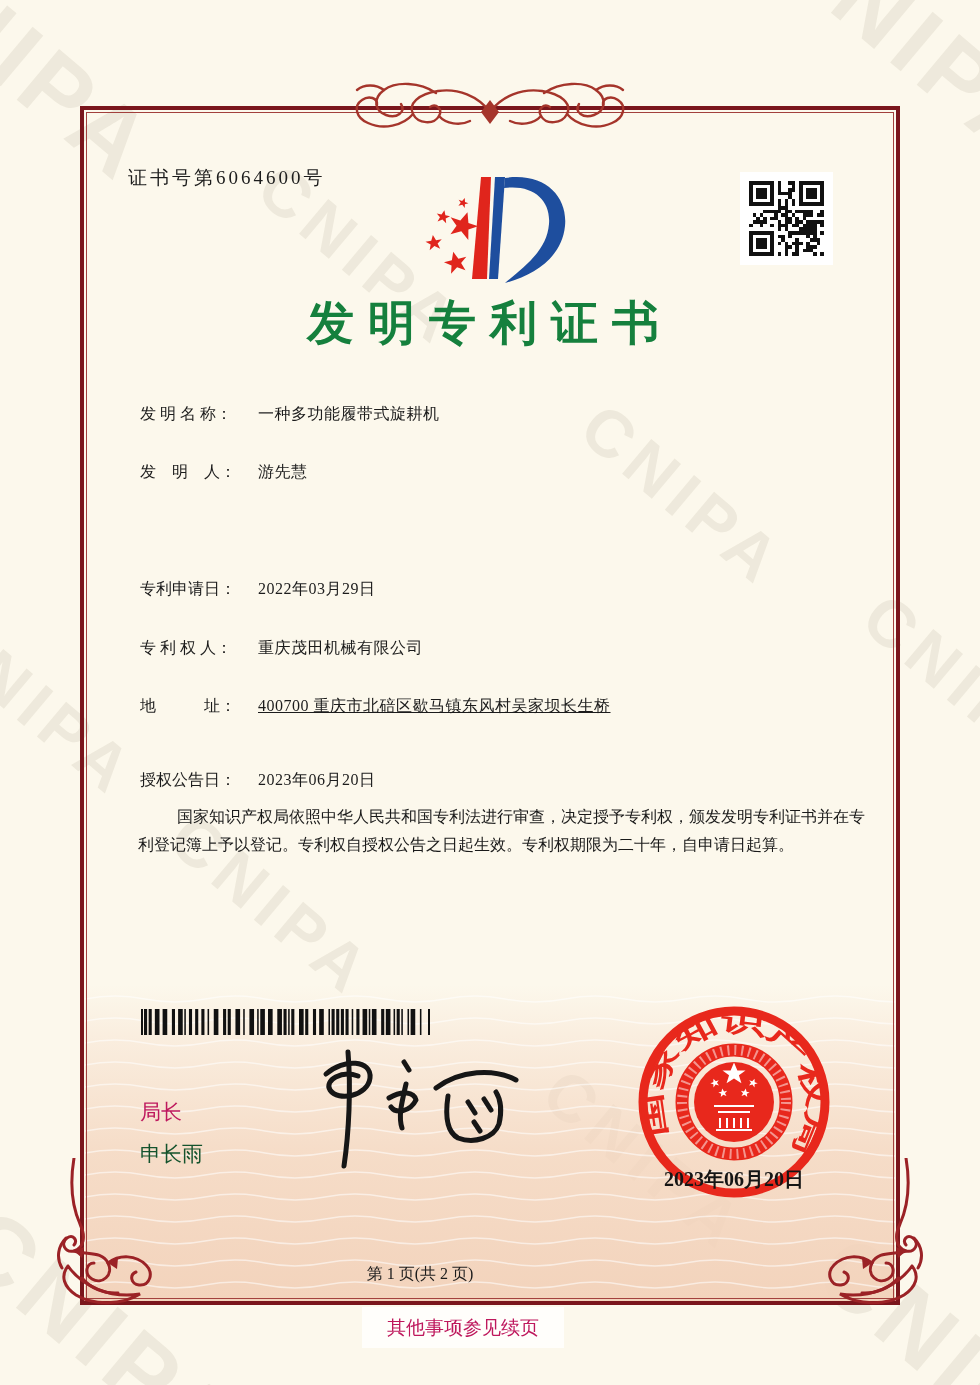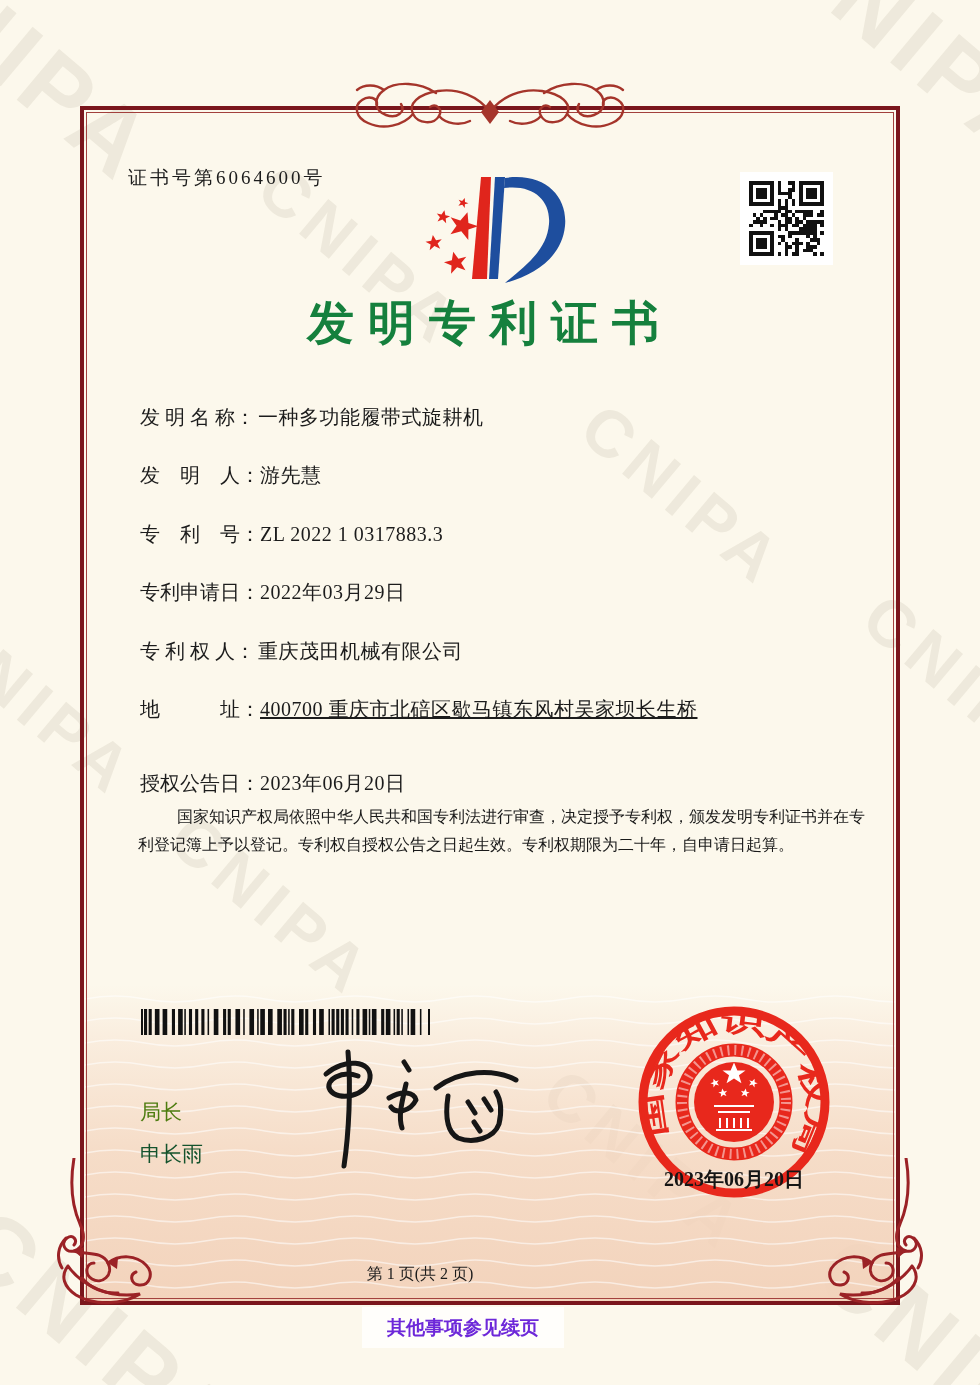--- a/index.html
+++ b/index.html
@@ -27,42 +27,42 @@
 
   .cert-no{position:absolute;left:128px;top:165px;font-size:19px;letter-spacing:3px;}
 
   .logo{position:absolute;left:425px;top:164px;width:150px;height:126px;}
   .qr-box{position:absolute;left:740px;top:172px;width:93px;height:93px;background:#fff;}
   .qr-box svg{position:absolute;left:9px;top:9px;}
 
   .title{position:absolute;left:0;top:292px;width:980px;text-align:center;
          font-size:47px;font-weight:bold;letter-spacing:14px;color:#15803d;}
 
-  .row{position:absolute;left:140px;font-size:20px;white-space:nowrap;}
+  .row{position:absolute;left:140px;font-size:16px;white-space:nowrap;}
   .row .lab{display:inline-block;min-width:118px;white-space:pre;}
   .row .val{letter-spacing:0.5px;}
   .row2{position:absolute;left:490px;font-size:20px;white-space:nowrap;}
 
   .paras{position:absolute;left:138px;top:803px;width:727px;font-size:16px;
          line-height:28px;text-align:justify;color:#1a1a1a;}
   .paras p{margin:0;text-indent:39px;}
 
   .barcode{position:absolute;left:141px;top:1009px;width:291px;height:26px;}
 
   .director-title{position:absolute;left:140px;top:1098px;font-size:21px;
-        font-family:Liberation Mono, monospace;color:#4d7c0f;}
+        font-family:Liberation Mono, monospace;color:#be185d;}
   .director-name{position:absolute;left:140px;top:1140px;font-size:21px;
         font-family:"Liberation Sans","DejaVu Sans",sans-serif;color:#14532d;}
   .sig{position:absolute;left:288px;top:1040px;width:240px;height:132px;}
 
   .seal{position:absolute;left:634px;top:1002px;width:200px;height:200px;}
 
   .page-num{position:absolute;left:0;top:1264px;width:840px;text-align:center;font-size:16px;}
   .cont-box{position:absolute;left:362px;top:1307px;width:202px;height:41px;background:#fffefb;
-            text-align:center;line-height:41px;font-size:19px;color:#6d28d9;font-weight:bold;}
+            text-align:center;line-height:41px;font-size:19px;color:#be185d;}
 
   .flourish{position:absolute;left:340px;top:78px;width:300px;height:62px;}
   .corner{position:absolute;width:120px;height:150px;}
   .corner-l{left:56px;top:1158px;}
   .corner-r{left:804px;top:1158px;transform:scaleX(-1);}
 </style>
 </head>
 <body>
 
 <div class="page">
@@ -304,23 +304,20 @@
   </div>
 
   <div class="title">发明专利证书</div>
 
   <div class="row" style="top:404px;">
     <span class="lab">发 明 名 称：</span><span class="val">一种多功能履带式旋耕机</span>
   </div>
   <div class="row" style="top:462px;">
     <span class="lab">发　明　人：</span><span class="val">游先慧</span>
   </div>
-  <div class="row" style="top:521px;">
-    <span class="lab">专　利　号：</span><span class="val">ZL 2022 1 0317883.3</span>
-  </div>
   <div class="row" style="top:579px;">
     <span class="lab">专利申请日：</span><span class="val">2022年03月29日</span>
   </div>
   <div class="row" style="top:638px;">
     <span class="lab">专 利 权 人：</span><span class="val">重庆茂田机械有限公司</span>
   </div>
   <div class="row" style="top:696px;text-decoration:underline;">
     <span class="lab">地　　　址：</span><span class="val">400700 重庆市北碚区歇马镇东风村吴家坝长生桥</span>
   </div>
   <div class="row" style="top:754px;margin-top:16px;">

